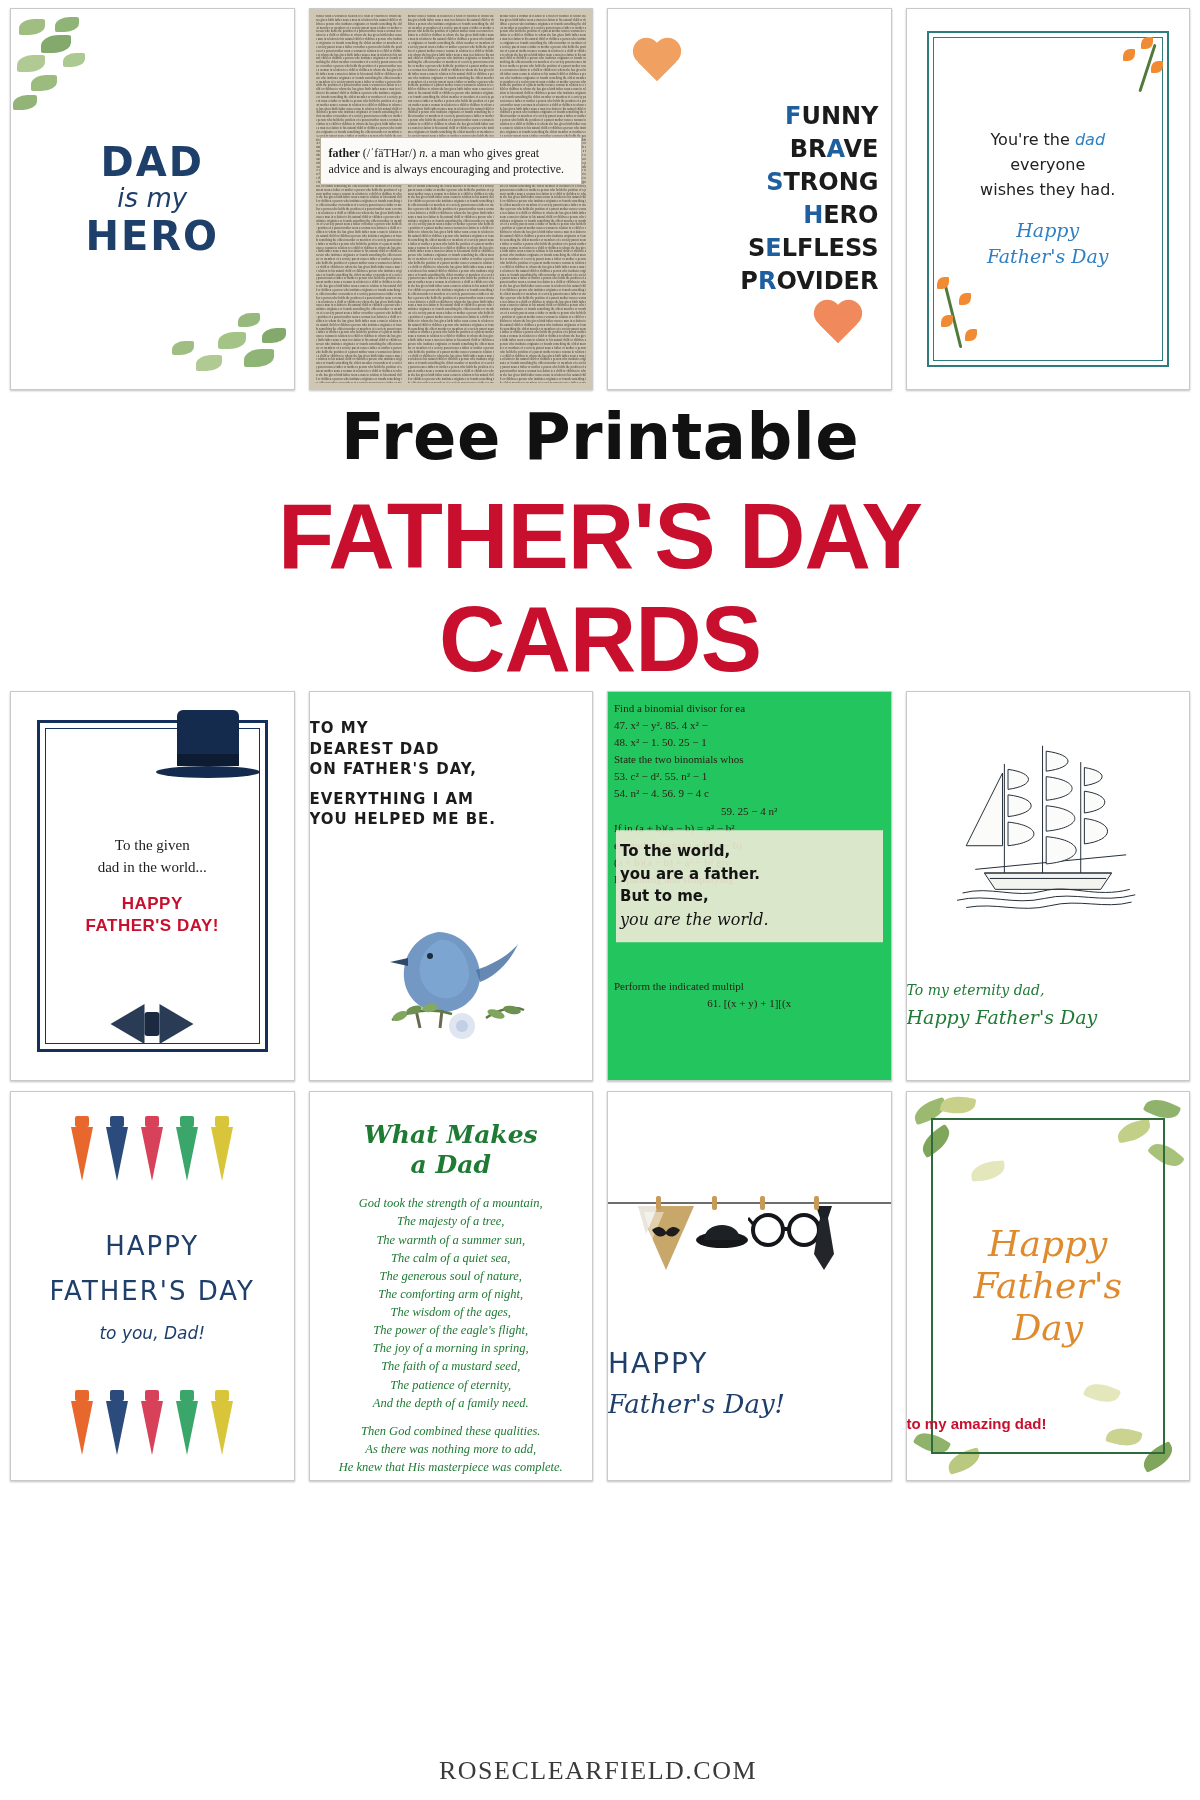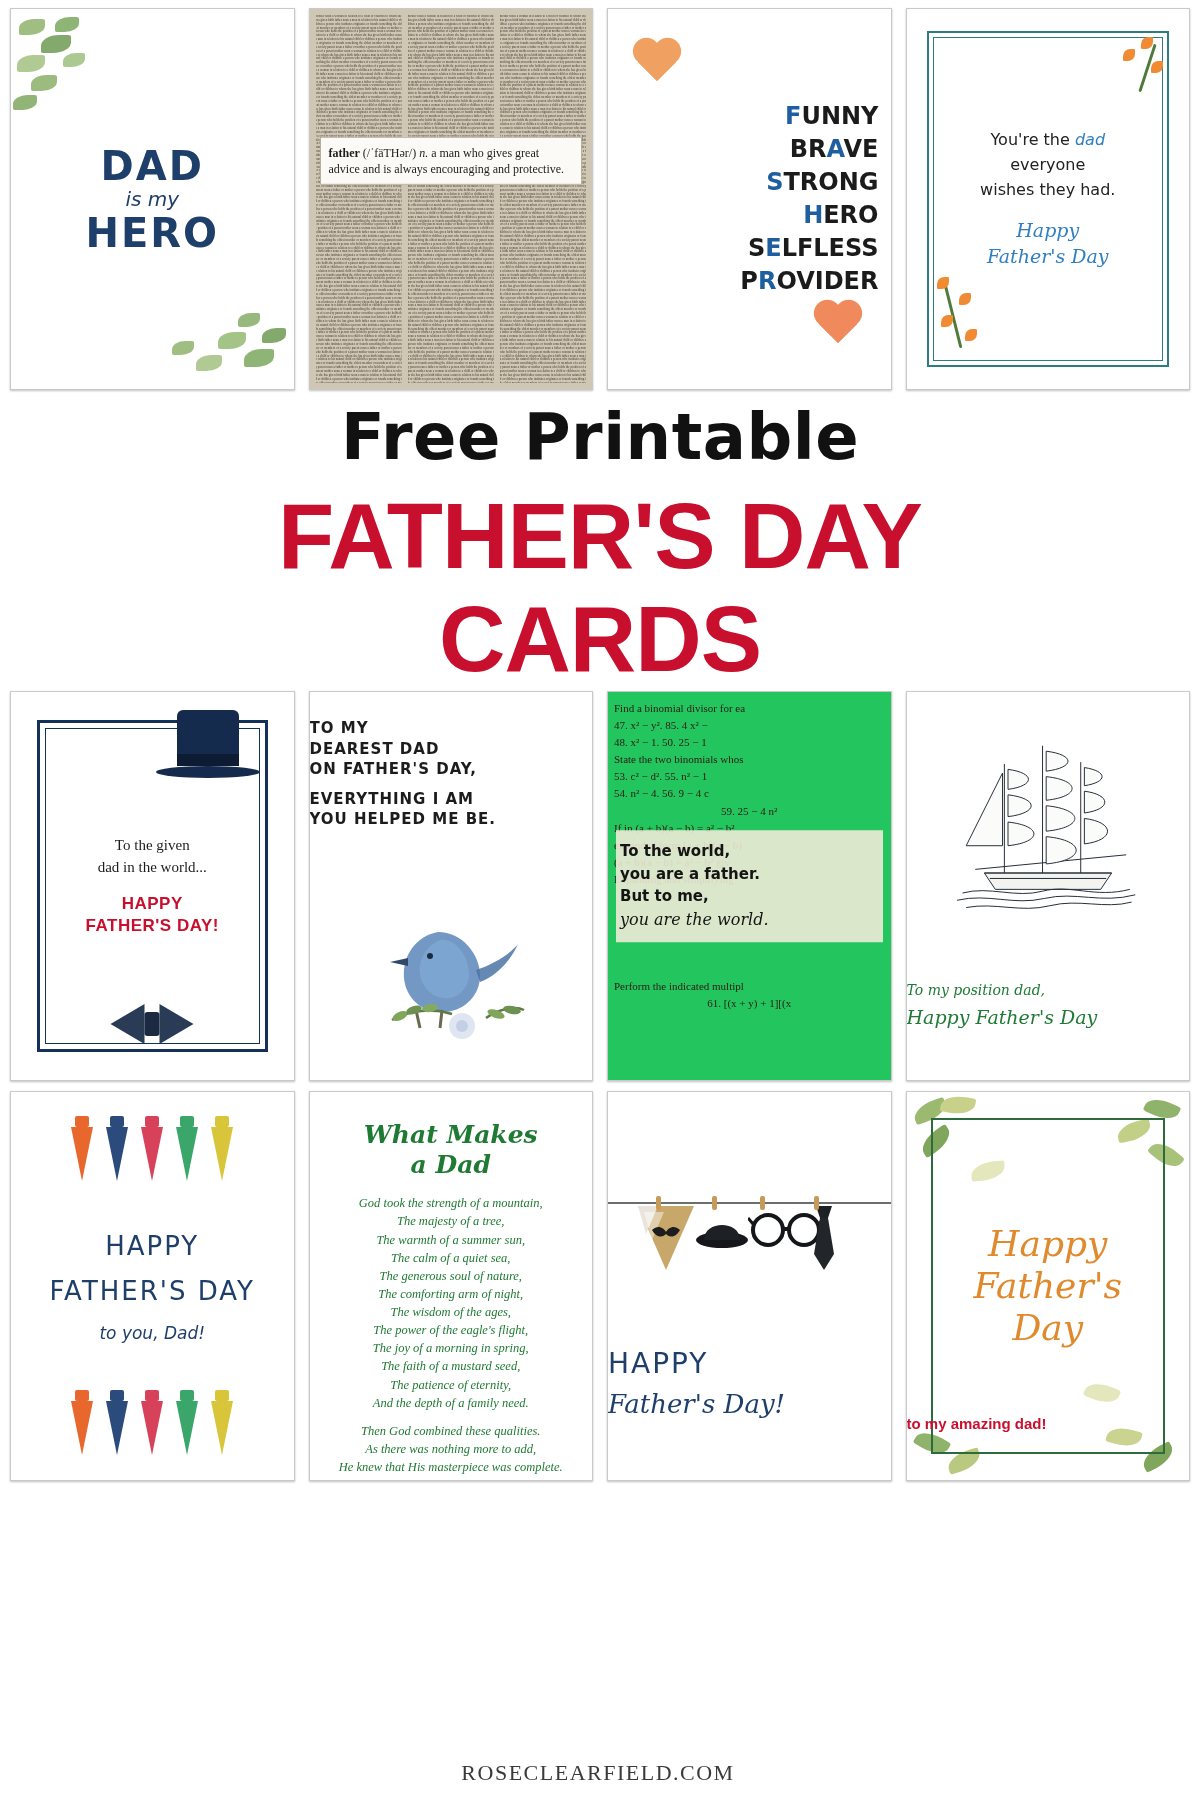--- a/index.html
+++ b/index.html
@@ -88,41 +88,41 @@
   .title-main .l2 { display: block; }
 
   
   .footer {
     position: absolute;
     left: 0;
     right: 4px;
     bottom: 14px;
     text-align: center;
     font-family: "Liberation Serif", serif;
-    font-size: 22px;
+    font-size: 26px;
     letter-spacing: 1.5px;
     color: #3a3a3a;
   }
 
   
   .c-hero .leaf {
     position: absolute;
     border-radius: 60% 10% 60% 10%;
     background: #7ba05b;
     opacity: .85;
   }
   .hero-text {
     position: relative;
     z-index: 3;
     color: #1f3f6b;
     font-family: "DejaVu Sans", sans-serif;
     line-height: 1.05;
   }
   .hero-dad { font-size: 40px; font-weight: bold; letter-spacing: 2px; }
-  .hero-is { font-size: 20px; font-style: italic; margin: 2px 0; }
+  .hero-is { font-size: 26px; font-style: italic; margin: 2px 0; }
   .hero-hero { font-size: 40px; font-weight: bold; letter-spacing: 2px; }
 
   
   .c-dict {
     background: #cfc6b4;
   }
   .dict-cols {
     position: absolute;
     inset: 0;
     display: flex;
@@ -704,21 +704,21 @@
           <path d="M150 54 C176 58 176 70 150 74 Z" fill="#fbfbfa"></path>
           <path d="M150 80 C180 84 180 100 150 104 Z" fill="#fbfbfa"></path>
           <path d="M150 110 C184 114 184 134 150 138 Z" fill="#fbfbfa"></path>
           <path d="M60 60 L20 140 L60 140 Z" fill="#fbfbfa"></path>
           <path d="M16 192 C46 184 74 198 104 190 C134 182 162 198 200 188"></path>
           <path d="M10 200 C44 192 72 206 106 198 C140 190 168 204 206 194"></path>
           <path d="M20 208 C52 202 80 214 112 206 C144 198 172 210 202 202"></path>
         </g>
       </svg>
       <div class="ship-caption">
-        <span class="l1">To my position dad,</span>
+        <span class="l1">To my eternity dad,</span>
         <span class="l2">Happy Father's Day</span>
       </div>
     </div>
   </div>
 
   <div class="grid grid-bot">
 
     <div class="card c-ties">
       <div class="tie-row" style="top:24px;">
         <div class="tie" style="color:#e8672c;">

